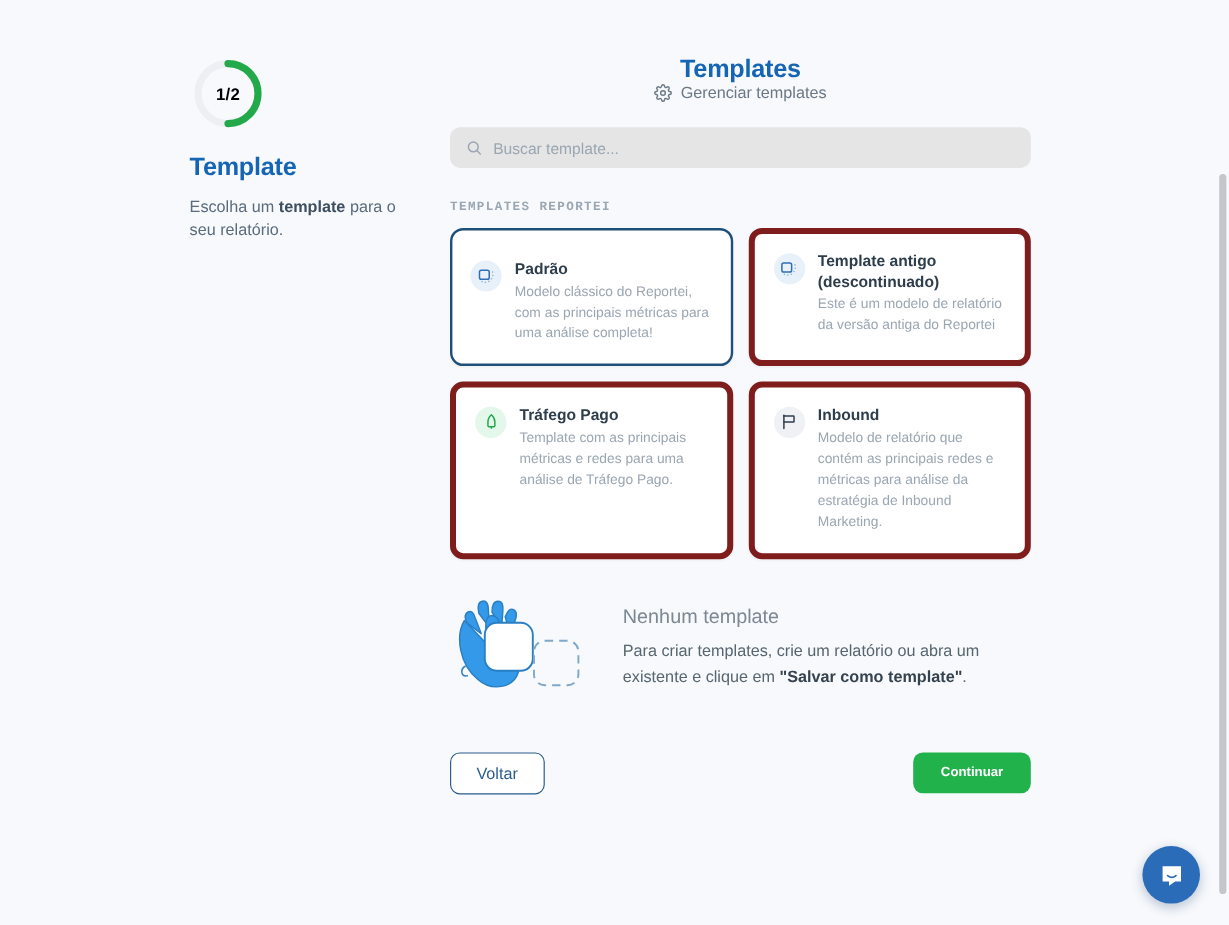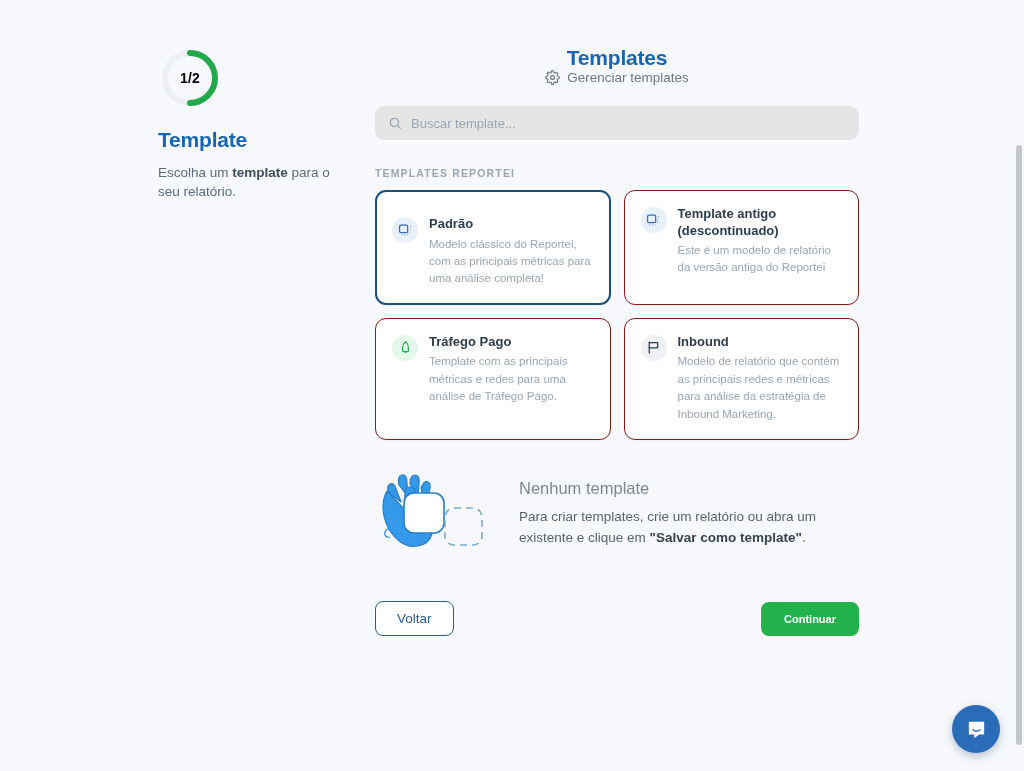--- a/index.html
+++ b/index.html
@@ -126,33 +126,34 @@
   .search-box input::placeholder { color: #9aa6b2; }
 
   
   .section-label {
     font-size: 10.5px;
     font-weight: 600;
     letter-spacing: 1.15px;
     color: #9aa6b2;
     text-transform: uppercase;
     margin-bottom: 11px;
+    font-family: Liberation Mono, monospace;
   }
 
   
   .tpl-grid {
     display: grid;
     grid-template-columns: 1fr 1fr;
     gap: 13px;
     margin-bottom: 29px;
   }
 
   .tpl-card {
     background: #ffffff;
-    border: 1px solid #7f1d1d;
+    border: 5px solid #7f1d1d;
     border-radius: 11px;
     padding: 15px 16px 16px;
     display: flex;
     gap: 11px;
     align-items: flex-start;
     cursor: pointer;
     min-height: 93px;
     box-shadow: 0 1px 2px rgba(20,40,70,.035);
   }
   .tpl-card.selected {

